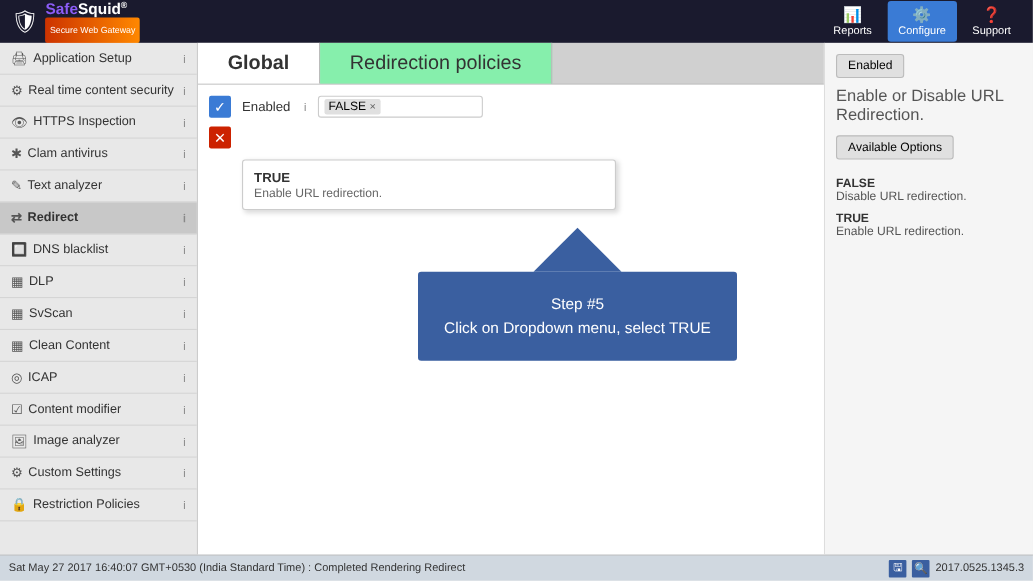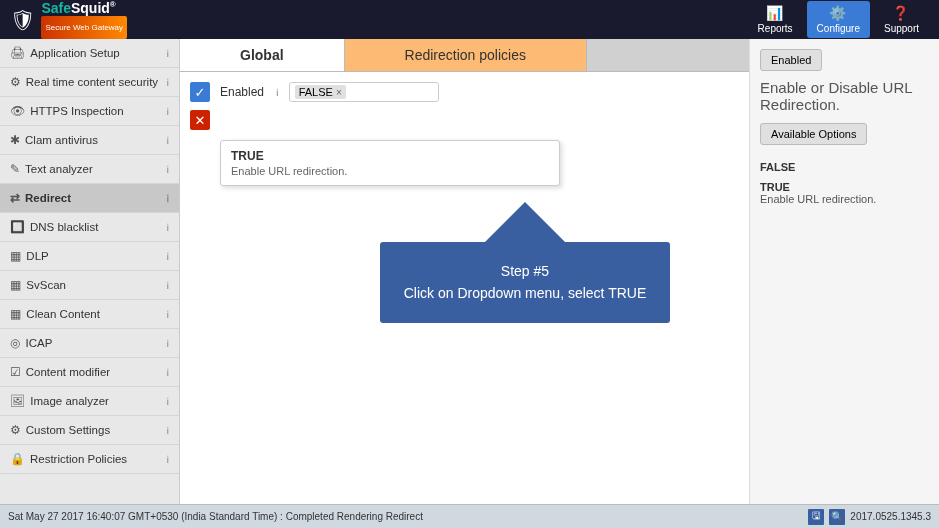--- a/index.html
+++ b/index.html
@@ -72,31 +72,31 @@
       flex-direction: column;
     }
 
     
     #tabs {
       display: flex;
       background: #d0d0d0;
       border-bottom: 1px solid #bbb;
     }
     .tab {
-      padding: 8px 60px;
+      padding: 8px 27px;
       cursor: pointer;
-      font-size: 14px;
+      font-size: 18px;
       color: #333;
       border-right: 1px solid #bbb;
     }
     .tab.active {
       background: white;
       font-weight: bold;
     }
-    .tab:not(.active) { background: #fdba74; }
+    .tab:not(.active) { background: #86efac; }
 
     
     #main-panel {
       flex: 1;
       background: white;
       padding: 10px;
       position: relative;
       overflow: hidden;
     }
 
@@ -237,21 +237,21 @@
     }
   </style>
 </head>
 <body>
 
 <div id="header">
   <div id="logo-area">
     <span style="color:white;font-size:20px;">🛡</span>
     <div id="logo-wrapper">
       <span style="color:white;font-size:14px;font-weight:bold;">
-        <span style="color:#14b8a6;">Safe</span><span style="color:white;">Squid</span><sup style="font-size:8px;">®</sup>
+        <span style="color:#8b5cf6;">Safe</span><span style="color:white;">Squid</span><sup style="font-size:8px;">®</sup>
       </span>
       <span id="logo-sub-el" style="font-size:8px;color:white;background:linear-gradient(to right,#cc3300,#ff8800);padding:7px 4px;border-radius:2px;">Secure Web Gateway</span>
     </div>
   </div>
   <div id="nav-right">
     <div class="nav-btn">
       <span class="nav-icon">📊</span>
       <span>Reports</span>
     </div>
     <div class="nav-btn active">
@@ -392,20 +392,21 @@
   </div>
 
   <div id="right-panel">
     <div class="rp-section">
       <div class="rp-btn">Enabled</div>
       <div class="rp-desc">Enable or Disable URL Redirection.</div>
     </div>
     <div class="rp-section">
       <div class="rp-btn">Available Options</div>
       <div class="rp-value-title">FALSE</div>
+      <div class="rp-value-desc">Disable URL redirection.</div>
       <div class="rp-value-title">TRUE</div>
       <div class="rp-value-desc">Enable URL redirection.</div>
     </div>
   </div>
 
 </div>
 
 <div id="statusbar">
   <span>Sat May 27 2017 16:40:07 GMT+0530 (India Standard Time) : Completed Rendering Redirect</span>
   <div id="statusbar-right">

